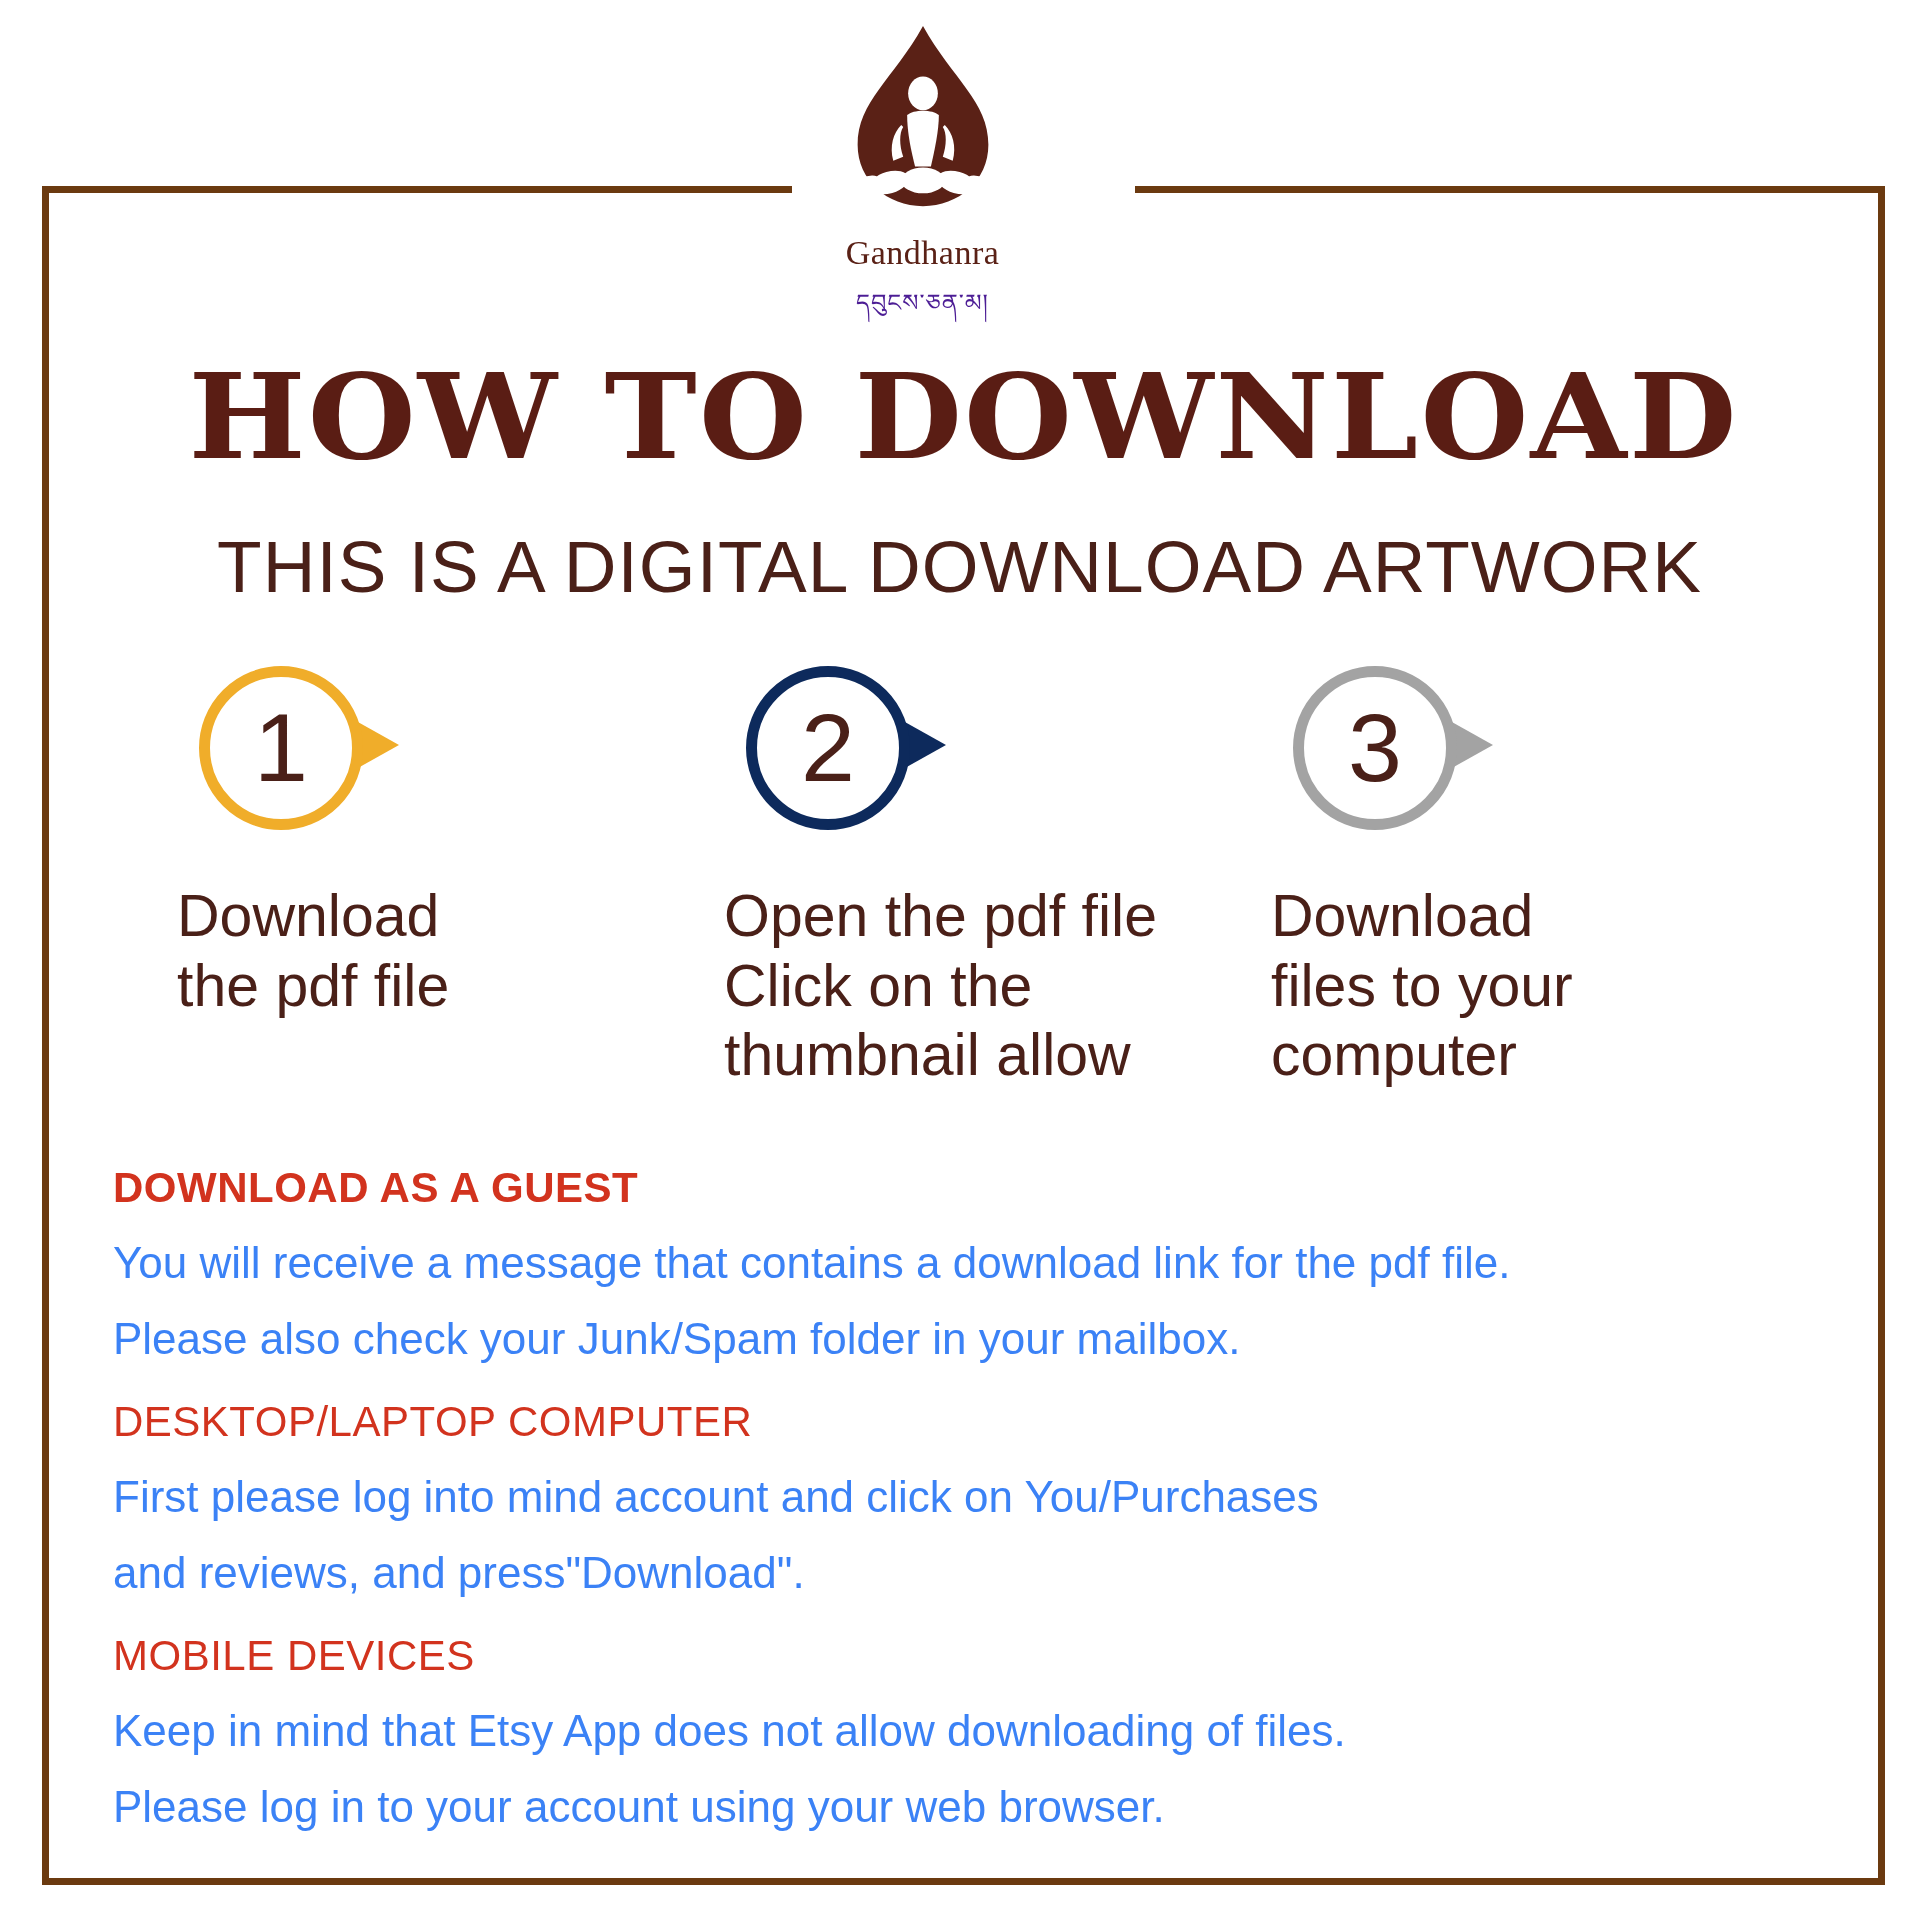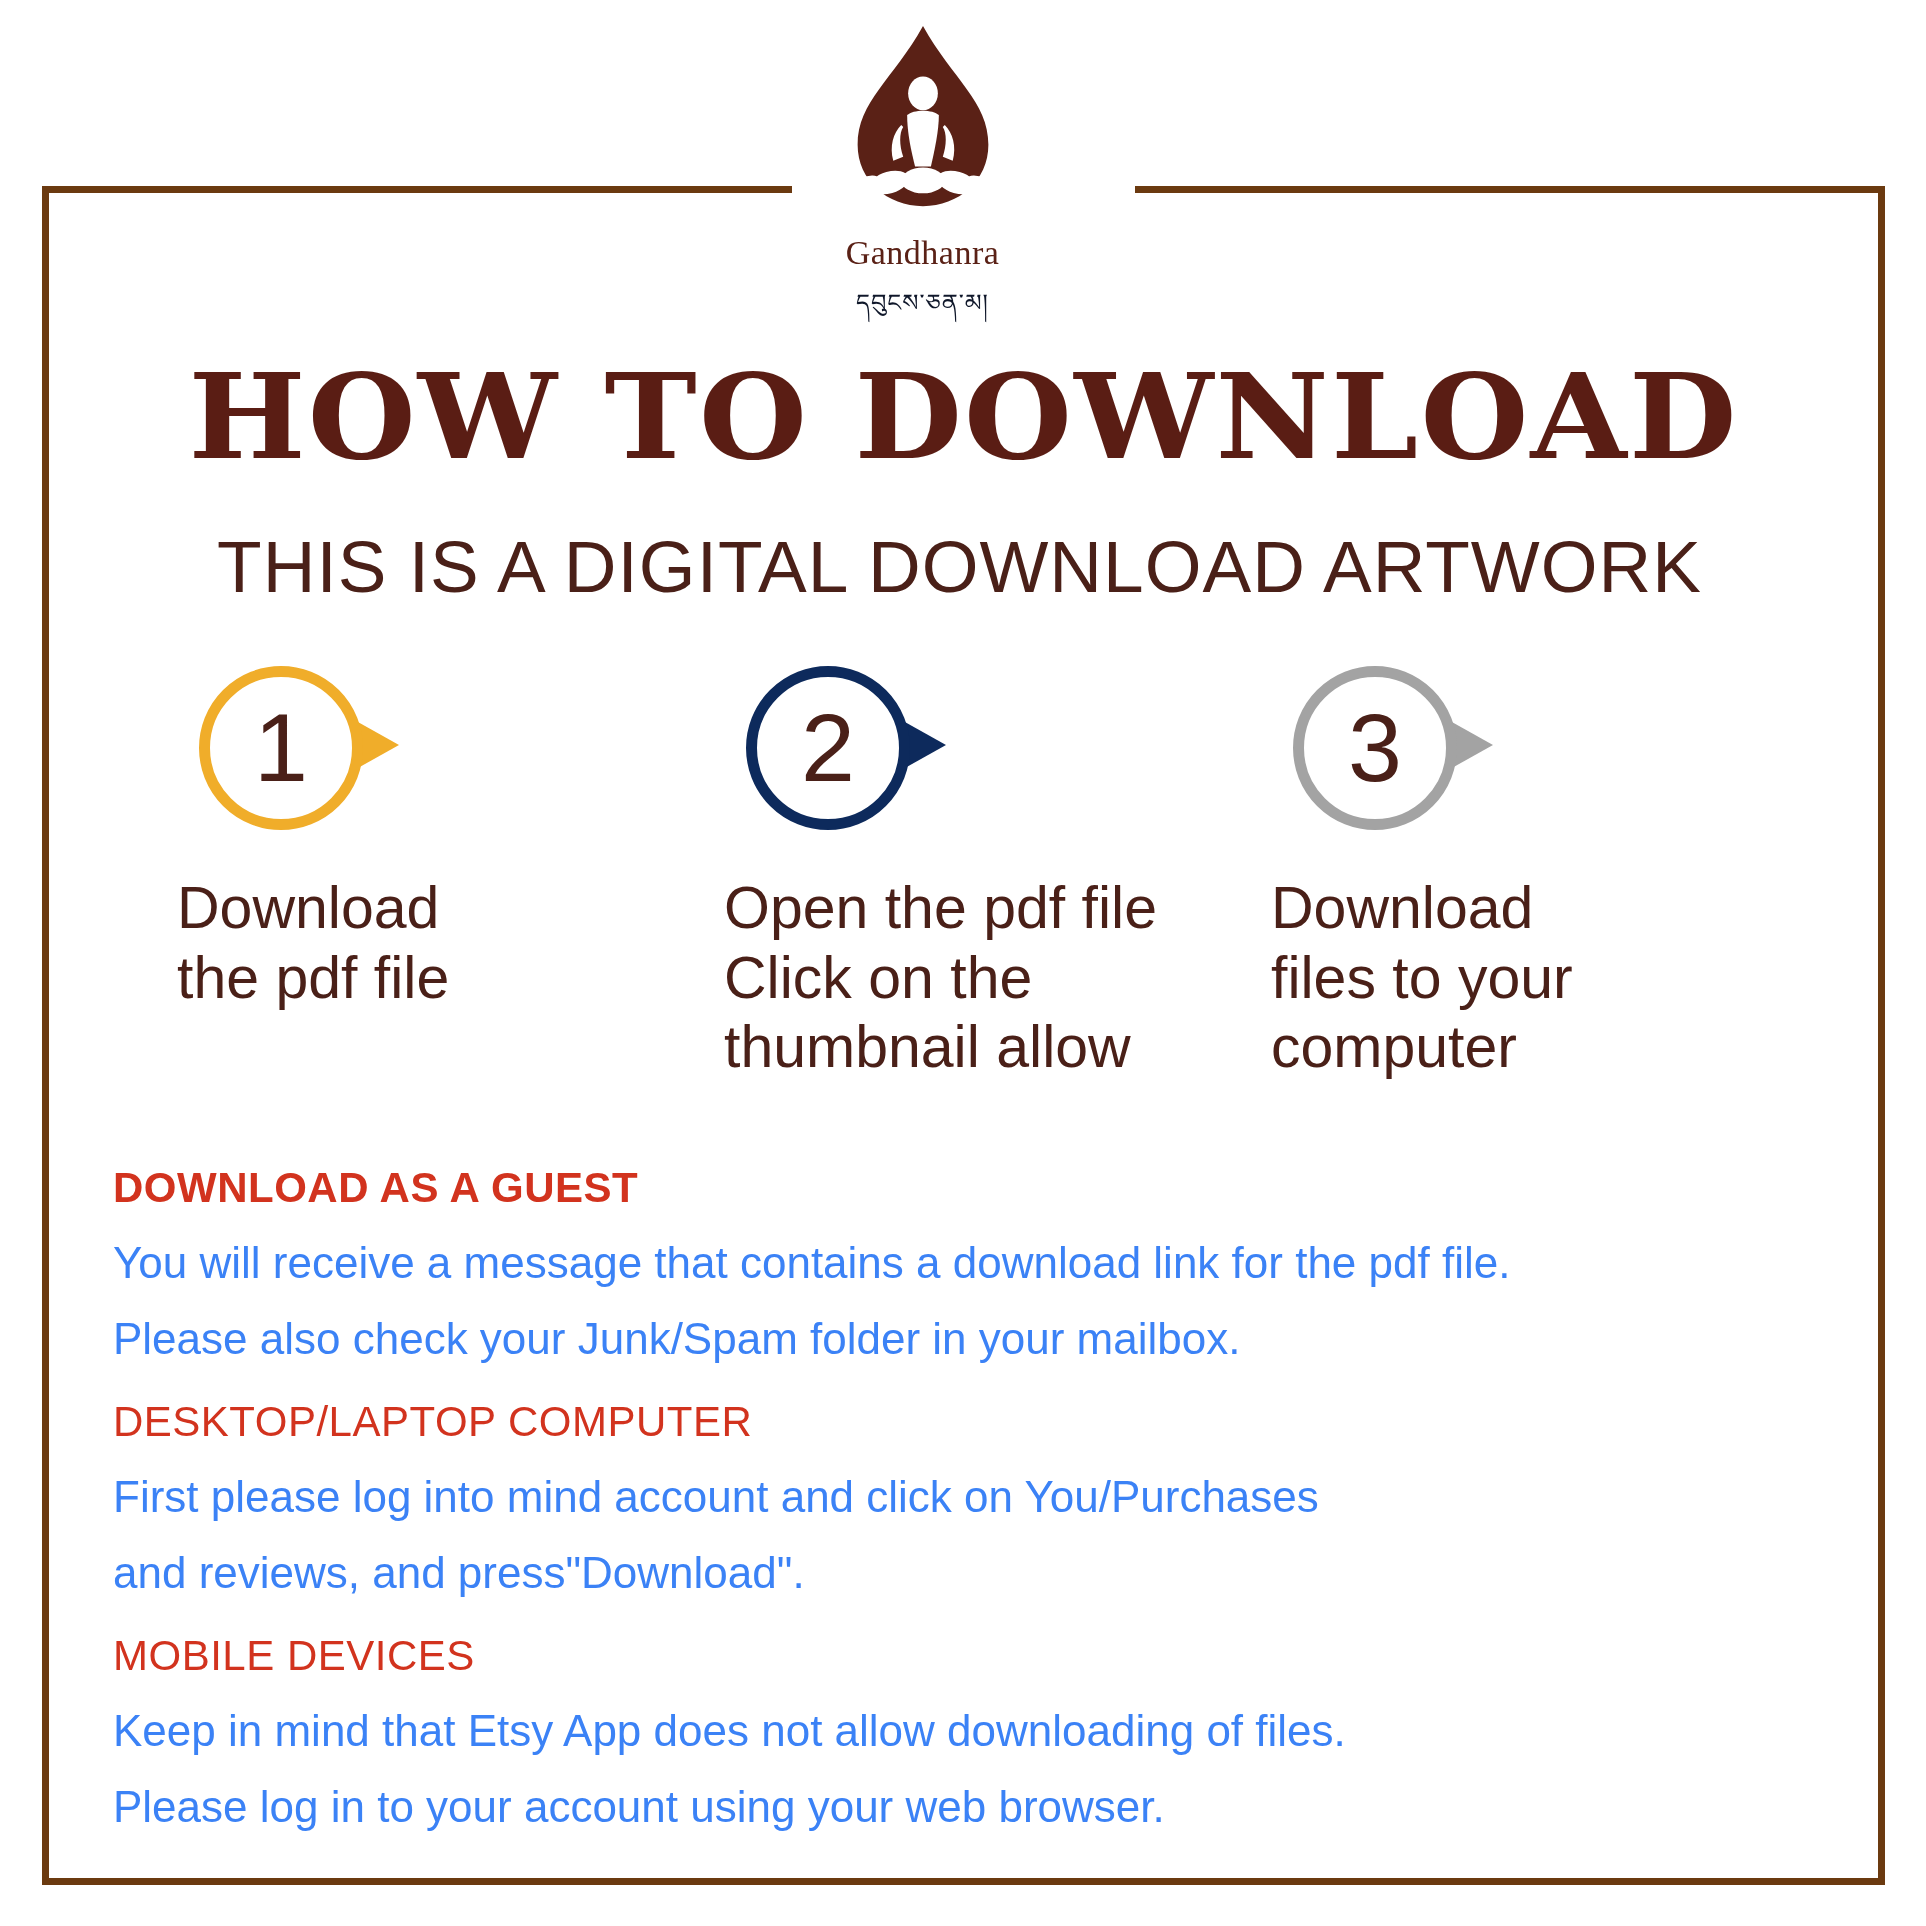--- a/index.html
+++ b/index.html
@@ -53,21 +53,21 @@
   .logo-name {
     font-family: "Liberation Serif", serif;
     font-size: 34px;
     letter-spacing: 0.5px;
     color: #5a2116;
     margin-top: 2px;
   }
   .logo-tib {
     font-family: Liberation Mono, monospace;
     font-size: 24px;
-    color: #0f172a;
+    color: #4c1d95;
     margin-top: 4px;
     letter-spacing: 1px;
   }
 
   
   .title {
     position: absolute;
     left: 0;
     top: 348px;
     width: 1927px;
@@ -136,21 +136,21 @@
     top: 22px;
     width: 164px;
     height: 164px;
     line-height: 164px;
     text-align: center;
     font-family: "Liberation Sans", sans-serif;
     font-size: 97px;
     color: #4a2018;
   }
   .step-text {
-    margin-top: 22px;
+    margin-top: 30px;
     margin-left: 28px;
     font-family: "Liberation Sans", sans-serif;
     font-size: 59px;
     line-height: 1.18;
     color: #4a2018;
     white-space: pre-line;
   }
 
   
   .notes {

